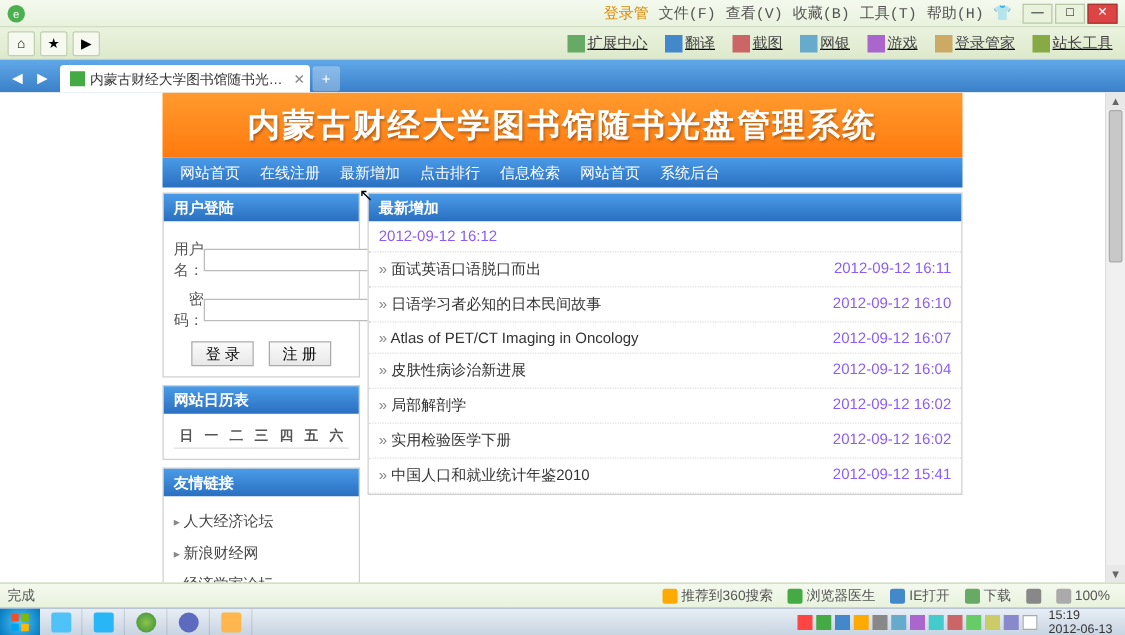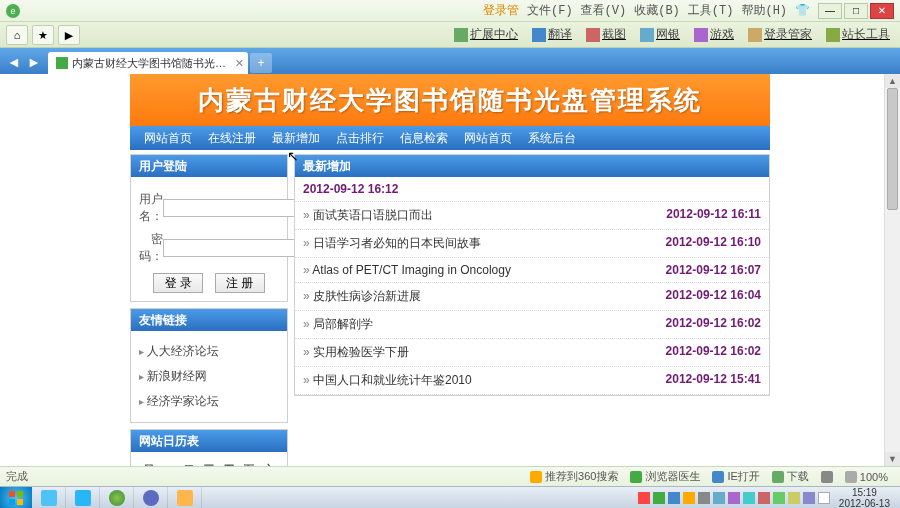--- a/index.html
+++ b/index.html
@@ -62,36 +62,36 @@
 .linklist div { padding: 4px 0; color: #444; cursor: pointer; }
 .linklist div::before { content: "▸ "; color: #888; font-size: 10px; }
 
 .cal table { width: 100%; border-collapse: collapse; }
 .cal th, .cal td { text-align: center; padding: 2px 0; font-size: 11px; }
 .cal th { color: #555; border-bottom: 1px solid #ddd; }
 
 .newslist .item { display: flex; justify-content: space-between; padding: 5px 8px; border-bottom: 1px dotted #ddd; }
 .newslist .item .t::before { content: "» "; color: #888; }
 .newslist .item .t { color: #333; cursor: pointer; }
-.newslist .item .d { color: #701a75; font-weight: bold; }
+.newslist .item .d { color: #8b5cf6; }
 
 
 .statusbar { position: absolute; bottom: 22px; left: 0; right: 0; height: 20px; background: linear-gradient(#f4f9ee, #e8f2dd); border-top: 1px solid #c8d8b8; display: flex; align-items: center; padding: 0 6px; font-size: 11px; color: #555; }
 .statusbar .spacer { flex: 1; }
 .statusbar .sitem { margin: 0 6px; display: flex; align-items: center; gap: 3px; cursor: pointer; }
 .statusbar .sic { width: 12px; height: 12px; display: inline-block; border-radius: 2px; }
 
 .taskbar { position: absolute; bottom: 0; left: 0; right: 0; height: 22px; background: linear-gradient(#e8eef5, #c8d4e2); border-top: 1px solid #a8b8c8; display: flex; align-items: center; }
 .taskbar .start { width: 32px; height: 22px; background: radial-gradient(circle, #4fc3f7, #0277bd); cursor: pointer; display: flex; align-items: center; justify-content: center; }
 .taskbar .start svg { width: 16px; height: 16px; }
 .taskbar .tbtn { width: 34px; height: 22px; border-right: 1px solid rgba(0,0,0,0.1); display: flex; align-items: center; justify-content: center; cursor: pointer; }
 .taskbar .tbtn .tic { width: 16px; height: 16px; border-radius: 2px; }
 .taskbar .tray { margin-left: auto; display: flex; align-items: center; gap: 3px; padding: 0 4px; }
 .taskbar .tray .tic { width: 12px; height: 12px; }
-.taskbar .clock { text-align: center; font-size: 10px; color: #333; padding: 0 6px; line-height: 11px; }
+.taskbar .clock { text-align: left; font-size: 10px; color: #333; padding: 0 6px; line-height: 11px; }
 
 .cursor { position: absolute; top: 148px; left: 287px; font-size: 14px; color: black; pointer-events: none; z-index: 999; }
 </style>
 </head>
 <body>
 
 <div class="titlebar">
   <div class="favicon">e</div>
   <div class="spacer"></div>
   <div class="rmenu">
@@ -182,48 +182,48 @@
                 <input style="">
               </div>
             <div class="loginrow">
                 <label>密 码：</label>
                 <input type="password" style="">
               </div>
             <div class="btnrow">
               <button>登 录</button>
               <button>注 册</button>
             </div>
-          </div>
-        </div>
-        <div class="box">
-          <div class="boxhead">友情链接</div>
-          <div class="boxbody linklist">
-            <div>人大经济论坛</div>
-            <div>新浪财经网</div>
-            <div>经济学家论坛</div>
           </div>
         </div>
         <div class="box cal">
           <div class="boxhead">网站日历表</div>
           <div class="boxbody">
             <table>
                 <thead>
                   <tr id="cal-dow">
                     <th>日</th>
                     <th>一</th>
                     <th>二</th>
                     <th>三</th>
                     <th>四</th>
                     <th>五</th>
                     <th>六</th>
                   </tr>
                 </thead>
               </table>
           </div>
         </div>
+        <div class="box">
+          <div class="boxhead">友情链接</div>
+          <div class="boxbody linklist">
+            <div>人大经济论坛</div>
+            <div>新浪财经网</div>
+            <div>经济学家论坛</div>
+          </div>
+        </div>
       </div>
       <div class="rightcol">
         <div class="box">
           <div class="boxhead">最新增加</div>
           <div class="newslist" id="newslist">
               <div class="item">
                 <span class="d">2012-09-12 16:12</span>
               </div>
               <div class="item">
                 <span class="t">面试英语口语脱口而出</span>

